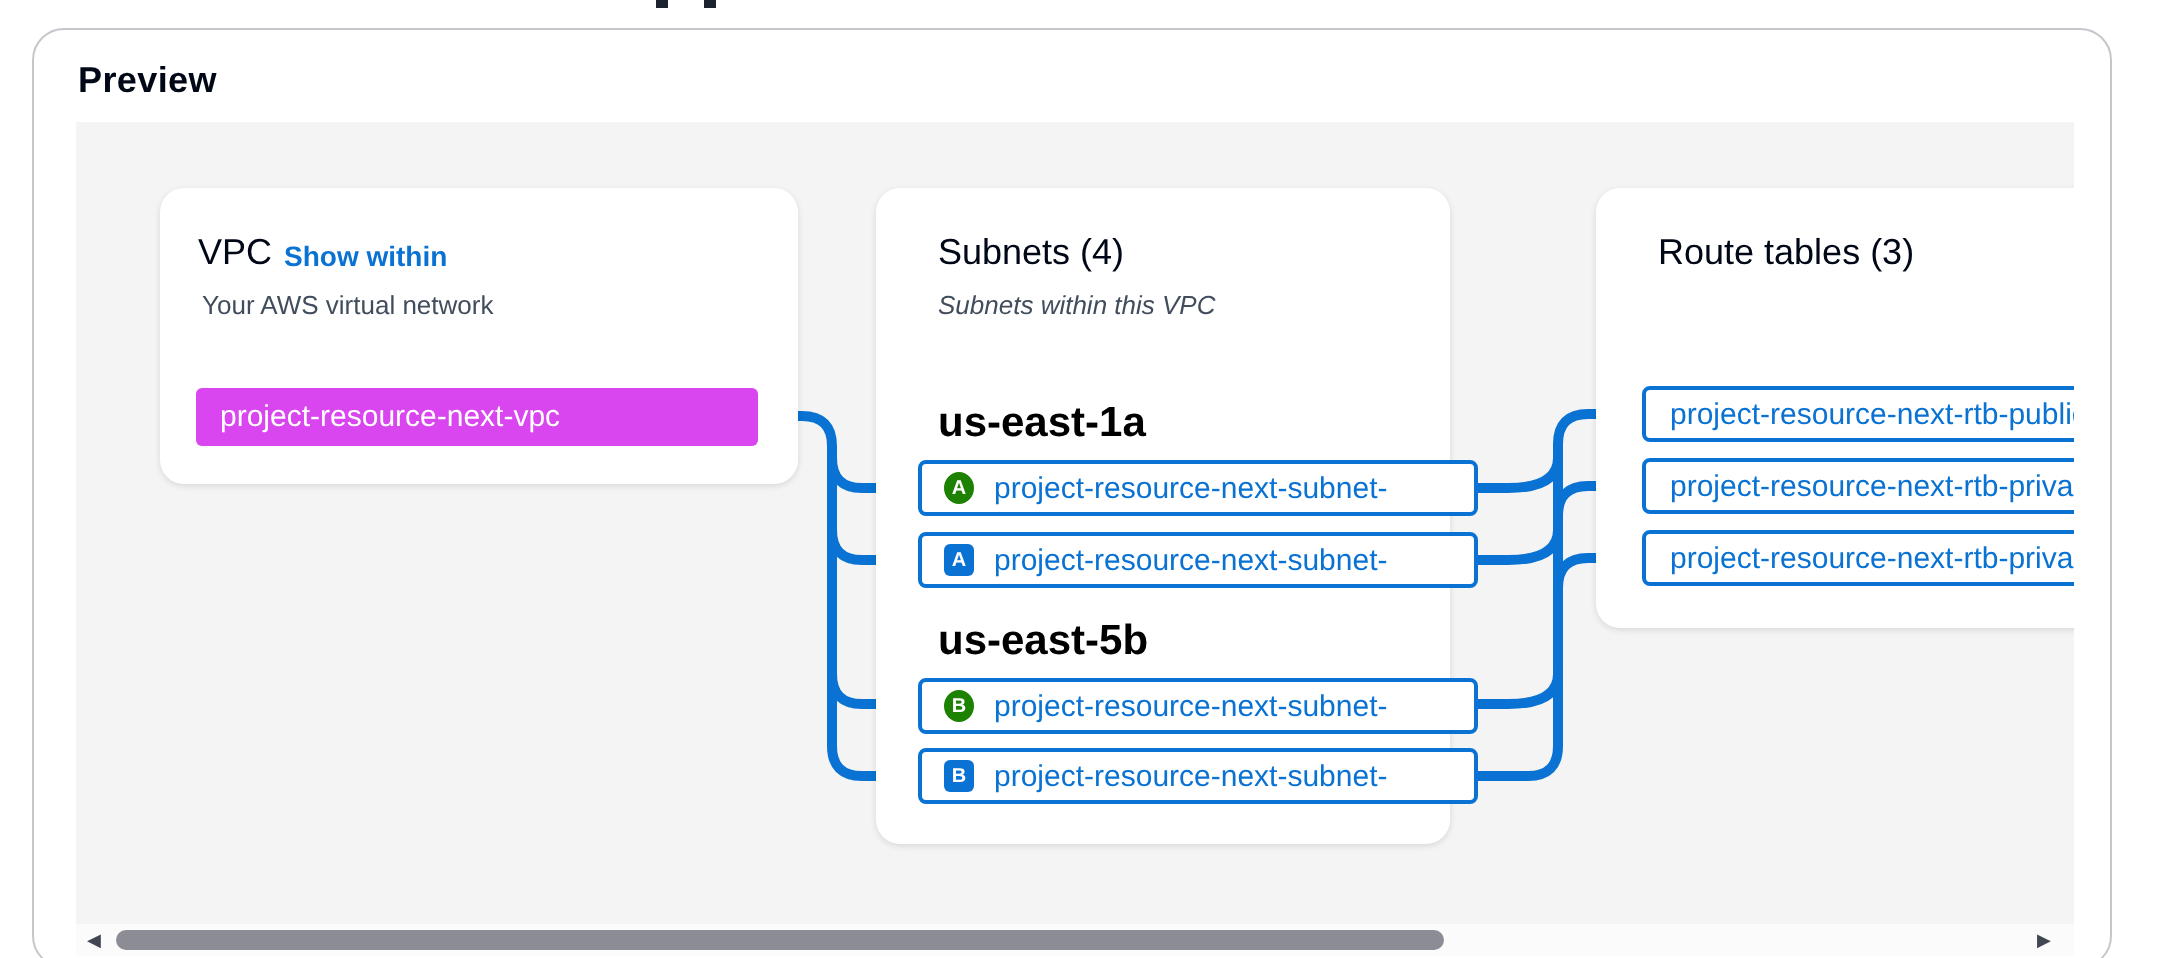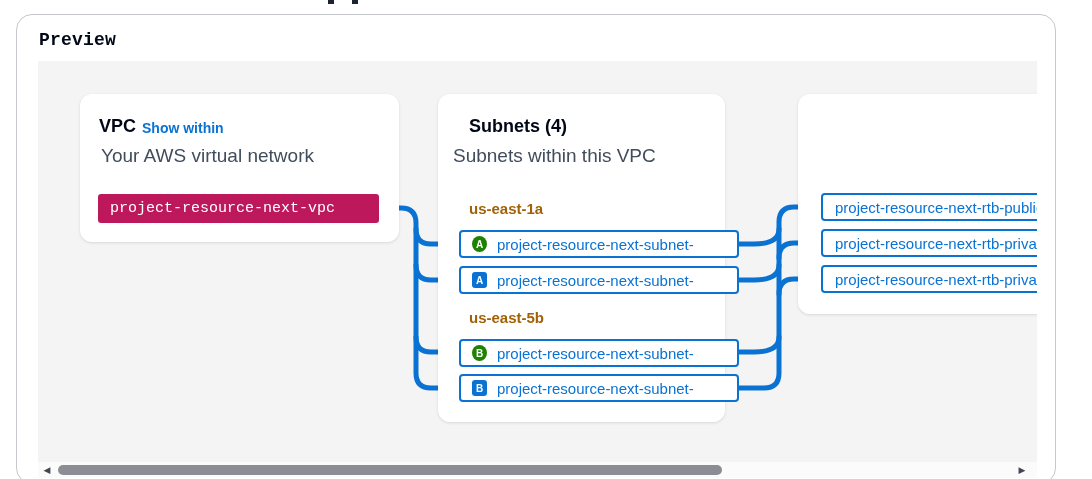--- a/index.html
+++ b/index.html
@@ -16,29 +16,29 @@
 
   .canvas { position:absolute; left:37px; top:60px; width:999px; height:401px;
             background:#f4f4f4; overflow:hidden; }
 
   .node-card { position:absolute; background:#ffffff; border-radius:12px;
                box-shadow:0 1px 3px rgba(0,28,36,.12); }
   .card-vpc    { left:42px;  top:33px; width:319px; height:148px; }
   .card-subnet { left:400px; top:33px; width:287px; height:328px; }
   .card-rtb    { left:760px; top:33px; width:276px; height:220px; }
 
-  .card-title { position:absolute; font-size:18px; font-weight:bold; color:#000716; }
-  .card-desc  { position:absolute; font-size:19px; color:#414d5c; }
+  .card-title { position:absolute; font-size:18px; font-weight:normal; color:#000716; }
+  .card-desc  { position:absolute; font-size:13px; color:#414d5c; }
   .link { position:absolute; font-size:14px; font-weight:bold; color:#0972d3; cursor:pointer; }
 
   .vpc-node { position:absolute; left:18px; top:100px; width:281px; height:29px;
-              background:#be185d; border-radius:3px; color:#ffffff; font-size:15px;
-              line-height:29px; padding-left:12px; white-space:nowrap; cursor:pointer;font-family:Liberation Mono, monospace; }
+              background:#d946ef; border-radius:3px; color:#ffffff; font-size:15px;
+              line-height:29px; padding-left:12px; white-space:nowrap; cursor:pointer; }
 
-  .az-heading { position:absolute; font-size:15px; font-weight:bold; color:#a16207; }
+  .az-heading { position:absolute; font-size:21px; font-weight:bold; color:#000000; }
 
   .res-box { position:absolute; height:28px; background:#ffffff; border:2px solid #0972d3;
              border-radius:4px; display:flex; align-items:center; white-space:nowrap;
              overflow:hidden; cursor:pointer; }
   .res-box .label { color:#0972d3; font-size:15px; }
 
   .subnet-box { left:21px; width:280px; }
   .subnet-box .label { margin-left:10px;text-align:center; }
   .rtb-box { left:23px; width:260px; padding-left:12px; }
 
@@ -60,21 +60,21 @@
   .scroll-thumb { position:absolute; left:20px; top:3px; width:664px; height:10px;
                   border-radius:5px; background:#8c8c94; cursor:pointer; }
 </style>
 </head>
 <body>
 
 <div class="artifact" style="left:328px;"></div>
 <div class="artifact" style="left:352px;"></div>
 
 <div class="preview-card">
-  <div class="preview-title" style="left:22px; top:15px;font-family:Liberation Mono, monospace;">Preview</div>
+  <div class="preview-title" style="left:22px; top:15px;">Preview</div>
 
   <div class="canvas" style="left:21px; top:46px;">
 
     <svg class="connectors" width="999" height="401" viewBox="0 0 999 401">
       <g fill="none" stroke="#0972d3" stroke-width="5" stroke-linecap="round" stroke-linejoin="round">
 
         <path d="M 341 147 H 363 Q 378 147 378 162 V 312 Q 378 327 393 327 H 421"></path>
         <path d="M 378 168 Q 378 183 393 183 H 421"></path>
         <path d="M 378 204 Q 378 219 393 219 H 421"></path>
         <path d="M 378 276 Q 378 291 393 291 H 421"></path>
@@ -90,21 +90,21 @@
 
     <div class="node-card card-vpc">
       <div class="card-title" style="left:19px; top:22px;">VPC</div>
       <div class="link" style="left:62px; top:26px;">Show within</div>
       <div class="card-desc" style="left:21px; top:51px;">Your AWS virtual network</div>
       <div class="vpc-node">project-resource-next-vpc</div>
     </div>
 
     <div class="node-card card-subnet">
       <div class="card-title" style="left:31px; top:22px;">Subnets (4)</div>
-      <div class="card-desc" style="left:15px; top:51px;">Subnets within this VPC</div>
+      <div class="card-desc" style="left:31px; top:51px;font-style:italic;">Subnets within this VPC</div>
 
       <div class="az-heading" style="left:31px; top:106px;">us-east-1a</div>
 
       <div class="res-box subnet-box" style="top:136px;">
         <span class="badge badge-public">A</span>
         <span class="label">project-resource-next-subnet-</span>
       </div>
       <div class="res-box subnet-box" style="top:172px;">
         <span class="badge badge-private">A</span>
         <span class="label">project-resource-next-subnet-</span>
@@ -116,20 +116,21 @@
         <span class="badge badge-public">B</span>
         <span class="label">project-resource-next-subnet-</span>
       </div>
       <div class="res-box subnet-box" style="top:280px;">
         <span class="badge badge-private">B</span>
         <span class="label">project-resource-next-subnet-</span>
       </div>
     </div>
 
     <div class="node-card card-rtb">
+      <div class="card-title" style="left:31px; top:22px;">Route tables (3)</div>
 
       <div class="res-box rtb-box" style="top:99px;">
         <span class="label">project-resource-next-rtb-public</span>
       </div>
       <div class="res-box rtb-box" style="top:135px;">
         <span class="label">project-resource-next-rtb-private</span>
       </div>
       <div class="res-box rtb-box" style="top:171px;">
         <span class="label">project-resource-next-rtb-private</span>
       </div>

